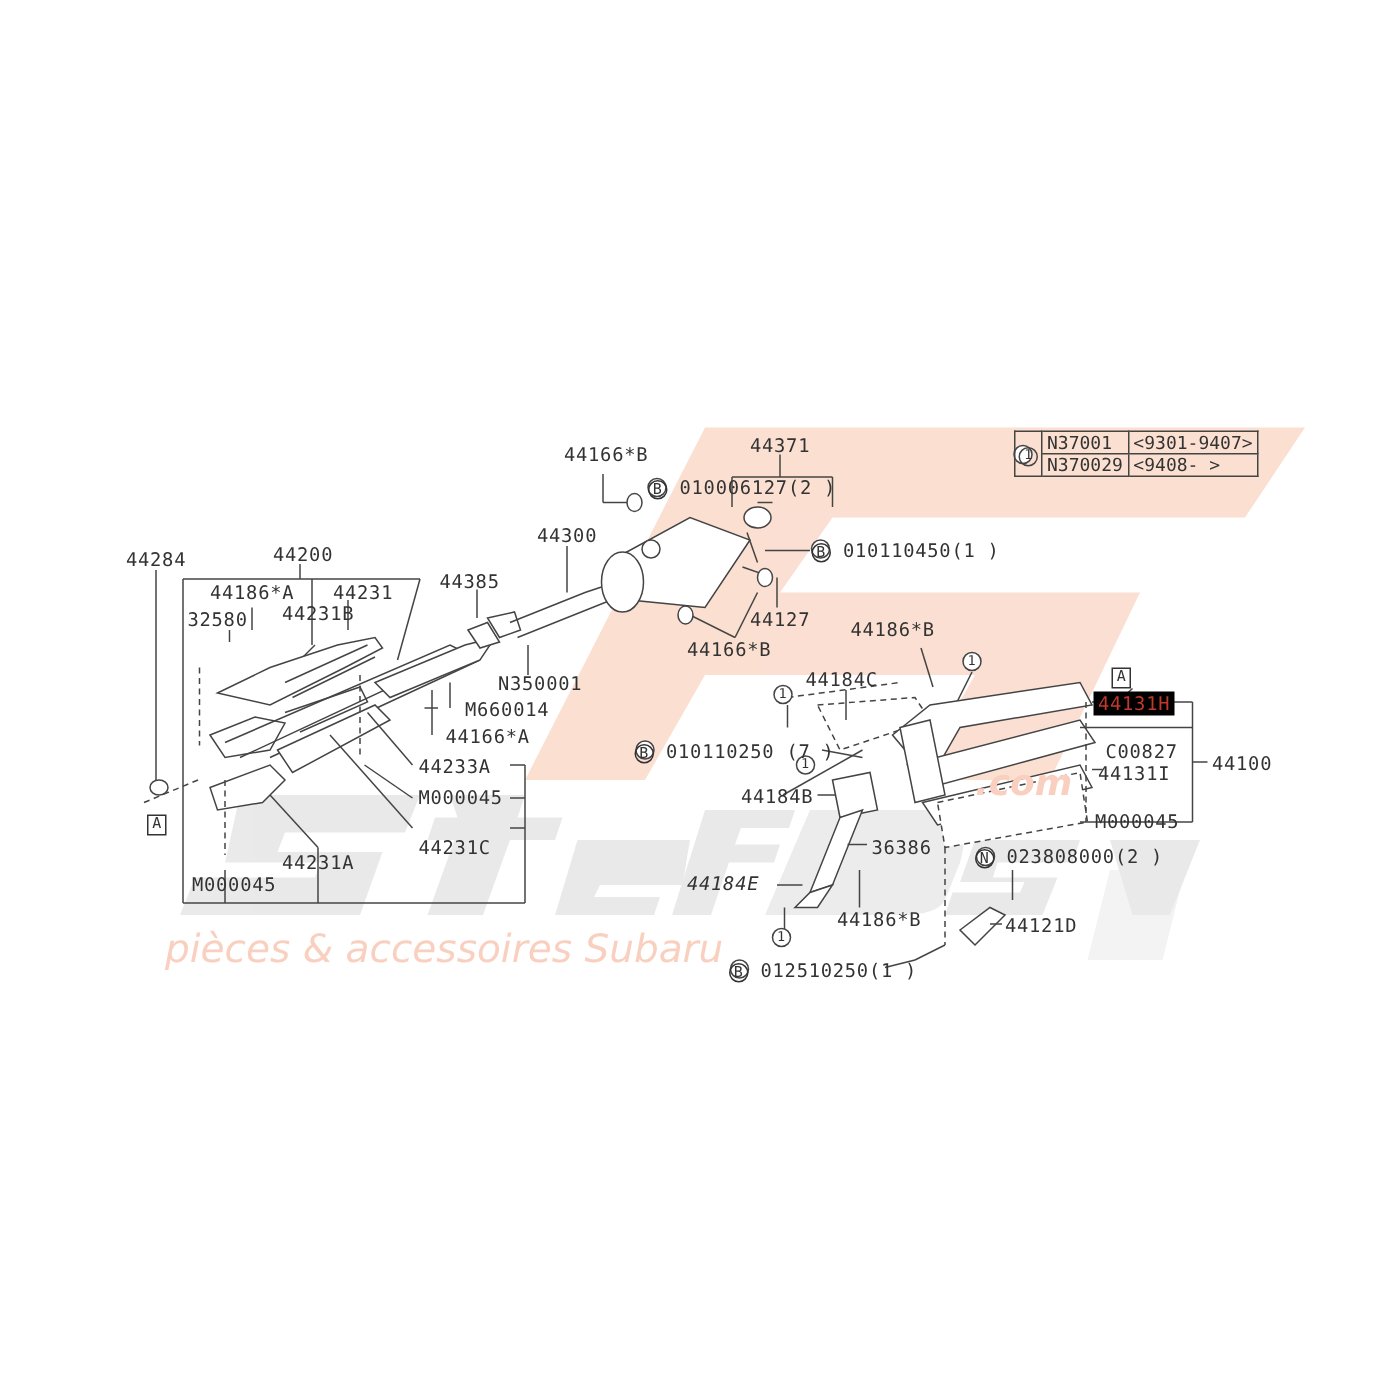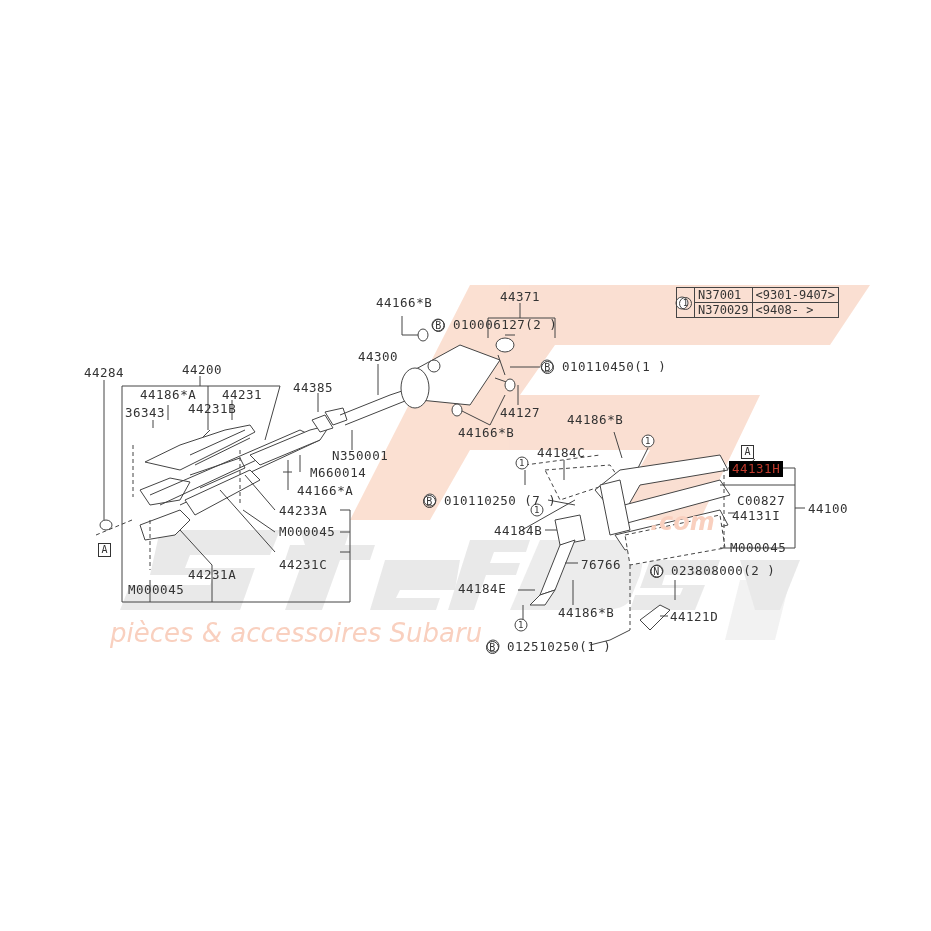--- a/index.html
+++ b/index.html
@@ -172,21 +172,21 @@
     <td>N370029</td>
     <td>&lt;9408-      &gt;</td>
   </tr>
 </tbody>
   </table>
 
 <div class="lbl" style="left:84px; top:366px;">44284</div>
 <div class="lbl" style="left:182px; top:363px;">44200</div>
 <div class="lbl" style="left:140px; top:388px;">44186*A</div>
 <div class="lbl" style="left:222px; top:388px;">44231</div>
-<div class="lbl" style="left:125px; top:406px;">36343</div>
+<div class="lbl" style="left:125px; top:406px;">32580</div>
 <div class="lbl" style="left:188px; top:402px;">44231B</div>
 <div class="lbl" style="left:293px; top:381px;">44385</div>
 <div class="lbl" style="left:358px; top:350px;">44300</div>
 <div class="lbl" style="left:376px; top:296px;">44166*B</div>
 <div class="lbl" style="left:500px; top:290px;">44371</div>
 <div class="lbl" style="left:432px; top:318px;"><span class="boxA" style="position:relative;display:inline-block;border-radius:50%;width:11px;height:11px;line-height:11px;">B</span> <span>010006127(2 )</span></div>
 <div class="lbl" style="left:541px; top:360px;"><span class="boxA" style="position:relative;display:inline-block;border-radius:50%;width:11px;height:11px;line-height:11px;">B</span> <span>010110450(1 )</span></div>
 <div class="lbl" style="left:500px; top:406px;">44127</div>
 <div class="lbl" style="left:458px; top:426px;">44166*B</div>
 <div class="lbl" style="left:332px; top:449px;">N350001</div>
@@ -201,23 +201,23 @@
 <div class="boxA" style="left:741px; top:445px;">A</div>
 <div class="lbl" style="left:567px; top:413px;">44186*B</div>
 <div class="lbl" style="left:537px; top:446px;">44184C</div>
 <div class="lbl" style="left:423px; top:494px;"><span class="boxA" style="position:relative;display:inline-block;border-radius:50%;width:11px;height:11px;line-height:11px;">B</span> <span>010110250 (7 )</span></div>
 <div class="lbl" style="left:494px; top:524px;">44184B</div>
 <div class="lbl hl" style="left:729px; top:461px;">44131H</div>
 <div class="lbl" style="left:737px; top:494px;">C00827</div>
 <div class="lbl" style="left:732px; top:509px;">44131I</div>
 <div class="lbl" style="left:808px; top:502px;">44100</div>
 <div class="lbl" style="left:730px; top:541px;">M000045</div>
-<div class="lbl" style="left:581px; top:558px;">76766</div>
+<div class="lbl" style="left:581px; top:558px;">36386</div>
 <div class="lbl" style="left:650px; top:564px;"><span class="boxA" style="position:relative;display:inline-block;border-radius:50%;width:11px;height:11px;line-height:11px;">N</span> <span>023808000(2 )</span></div>
-<div class="lbl" style="left:458px; top:582px;">44184E</div>
+<div class="lbl" style="left:458px; top:582px;font-style:italic;">44184E</div>
 <div class="lbl" style="left:558px; top:606px;">44186*B</div>
 <div class="lbl" style="left:670px; top:610px;">44121D</div>
 <div class="lbl" style="left:486px; top:640px;"><span class="boxA" style="position:relative;display:inline-block;border-radius:50%;width:11px;height:11px;line-height:11px;">B</span> <span>012510250(1 )</span></div>
 
 <div class="lbl" style="left:645px; top:434px; font-size:9px;">1</div>
 <div class="lbl" style="left:519px; top:456px; font-size:9px;">1</div>
 <div class="lbl" style="left:534px; top:503px; font-size:9px;">1</div>
 <div class="lbl" style="left:518px; top:618px; font-size:9px;">1</div>
 
 </body></html>

